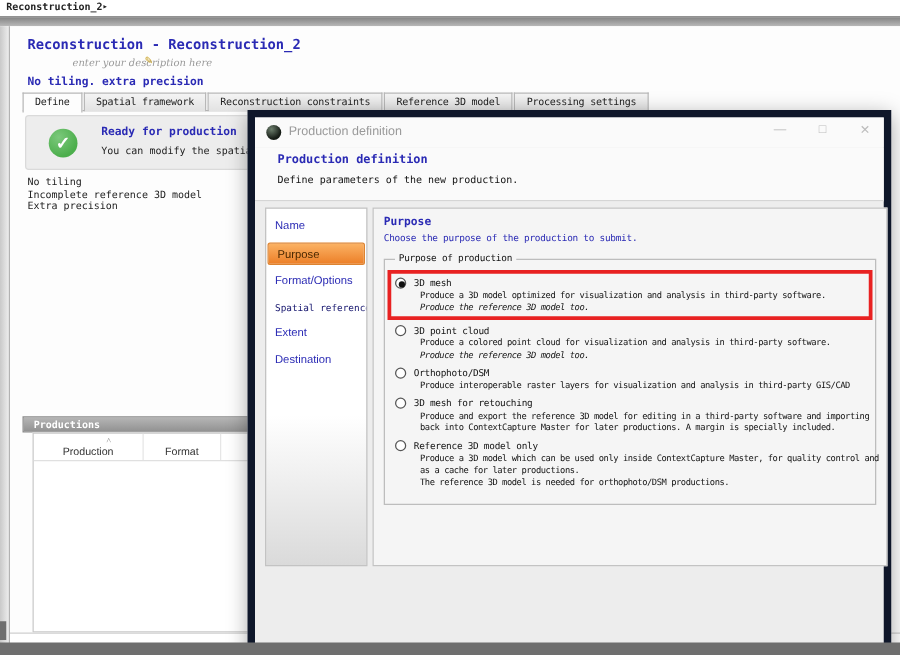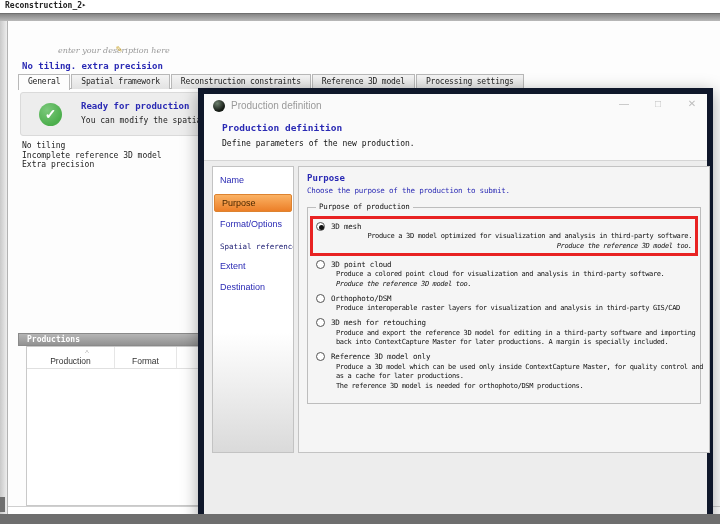--- a/index.html
+++ b/index.html
@@ -87,21 +87,21 @@
 
   .panel{position:absolute;left:94px;top:5px;width:412px;height:287px;background:#f5f5f5;
          border:1px solid #c3c3c3;padding:6px 8px;}
   .panel-heading{font-size:9px;font-weight:bold;color:var(--accent-blue);}
   .panel-subheading{font-size:7.5px;color:var(--accent-blue);margin-top:3px;letter-spacing:-0.2px;}
   .groupbox{position:relative;margin-top:12px;border:1px solid #bdbdbd;padding:8px 5px 5px 5px;height:197px;}
   .group-label{position:absolute;left:8px;top:-6px;background:#f5f5f5;padding:0 3px;
                font-size:7.5px;color:#111;letter-spacing:-0.2px;}
 
   .opt{padding:1px 3px;margin-bottom:1px;}
-  .opt.hl{border:3px solid var(--annotation-red);margin:0 -3px 1px -3px;padding:1px 3px 2px 3px;text-align:right;}
+  .opt.hl{border:3px solid var(--annotation-red);margin:0 -3px 1px -3px;padding:1px 3px 2px 3px;}
   .opt-head{display:flex;align-items:center;gap:6px;height:12px;}
   .radio{width:9px;height:9px;border:1px solid #555;border-radius:50%;background:#fff;
          position:relative;flex:0 0 9px;cursor:pointer;}
   .radio.sel::after{content:"";position:absolute;left:2px;top:2px;width:5px;height:5px;
                     border-radius:50%;background:#111;}
   .opt-label{font-size:7.5px;color:#111;letter-spacing:-0.2px;}
   .desc{margin-left:20px;font-size:7px;letter-spacing:-0.35px;color:#111;line-height:9.5px;white-space:nowrap;}
   .desc.note{font-style:italic;}
 
   .dlg-footer{position:absolute;left:0;bottom:0;width:100%;height:40px;border-top:1px solid #cfcfcf;
@@ -121,26 +121,27 @@
 
 <div class="topbar">
   <span class="crumb">Reconstruction_2</span>
   <span class="crumb-arrow">▸</span>
 </div>
 <div class="graybar"></div>
 <div class="leftstrip"></div>
 <div class="leftstrip-dark"></div>
 
 <div class="main">
+  <div class="win-title">Reconstruction - Reconstruction_2</div>
   <div class="desc-row">enter your description here</div>
   <div class="pencil">✎</div>
   <div class="status-line">No tiling. extra precision</div>
 
   <div class="tabbar" id="tabbar">
-      <div class="tab active">General</div>
+      <div class="tab active">Define</div>
       <div class="tab">Spatial framework</div>
       <div class="tab">Reconstruction constraints</div>
       <div class="tab">Reference 3D model</div>
       <div class="tab">Processing settings</div>
     </div>
 
   <div class="status-panel">
     <div class="check-icon">✓</div>
     <div class="ready-title">Ready for production</div>
     <div class="ready-sub">You can modify the spatial framewor</div>

